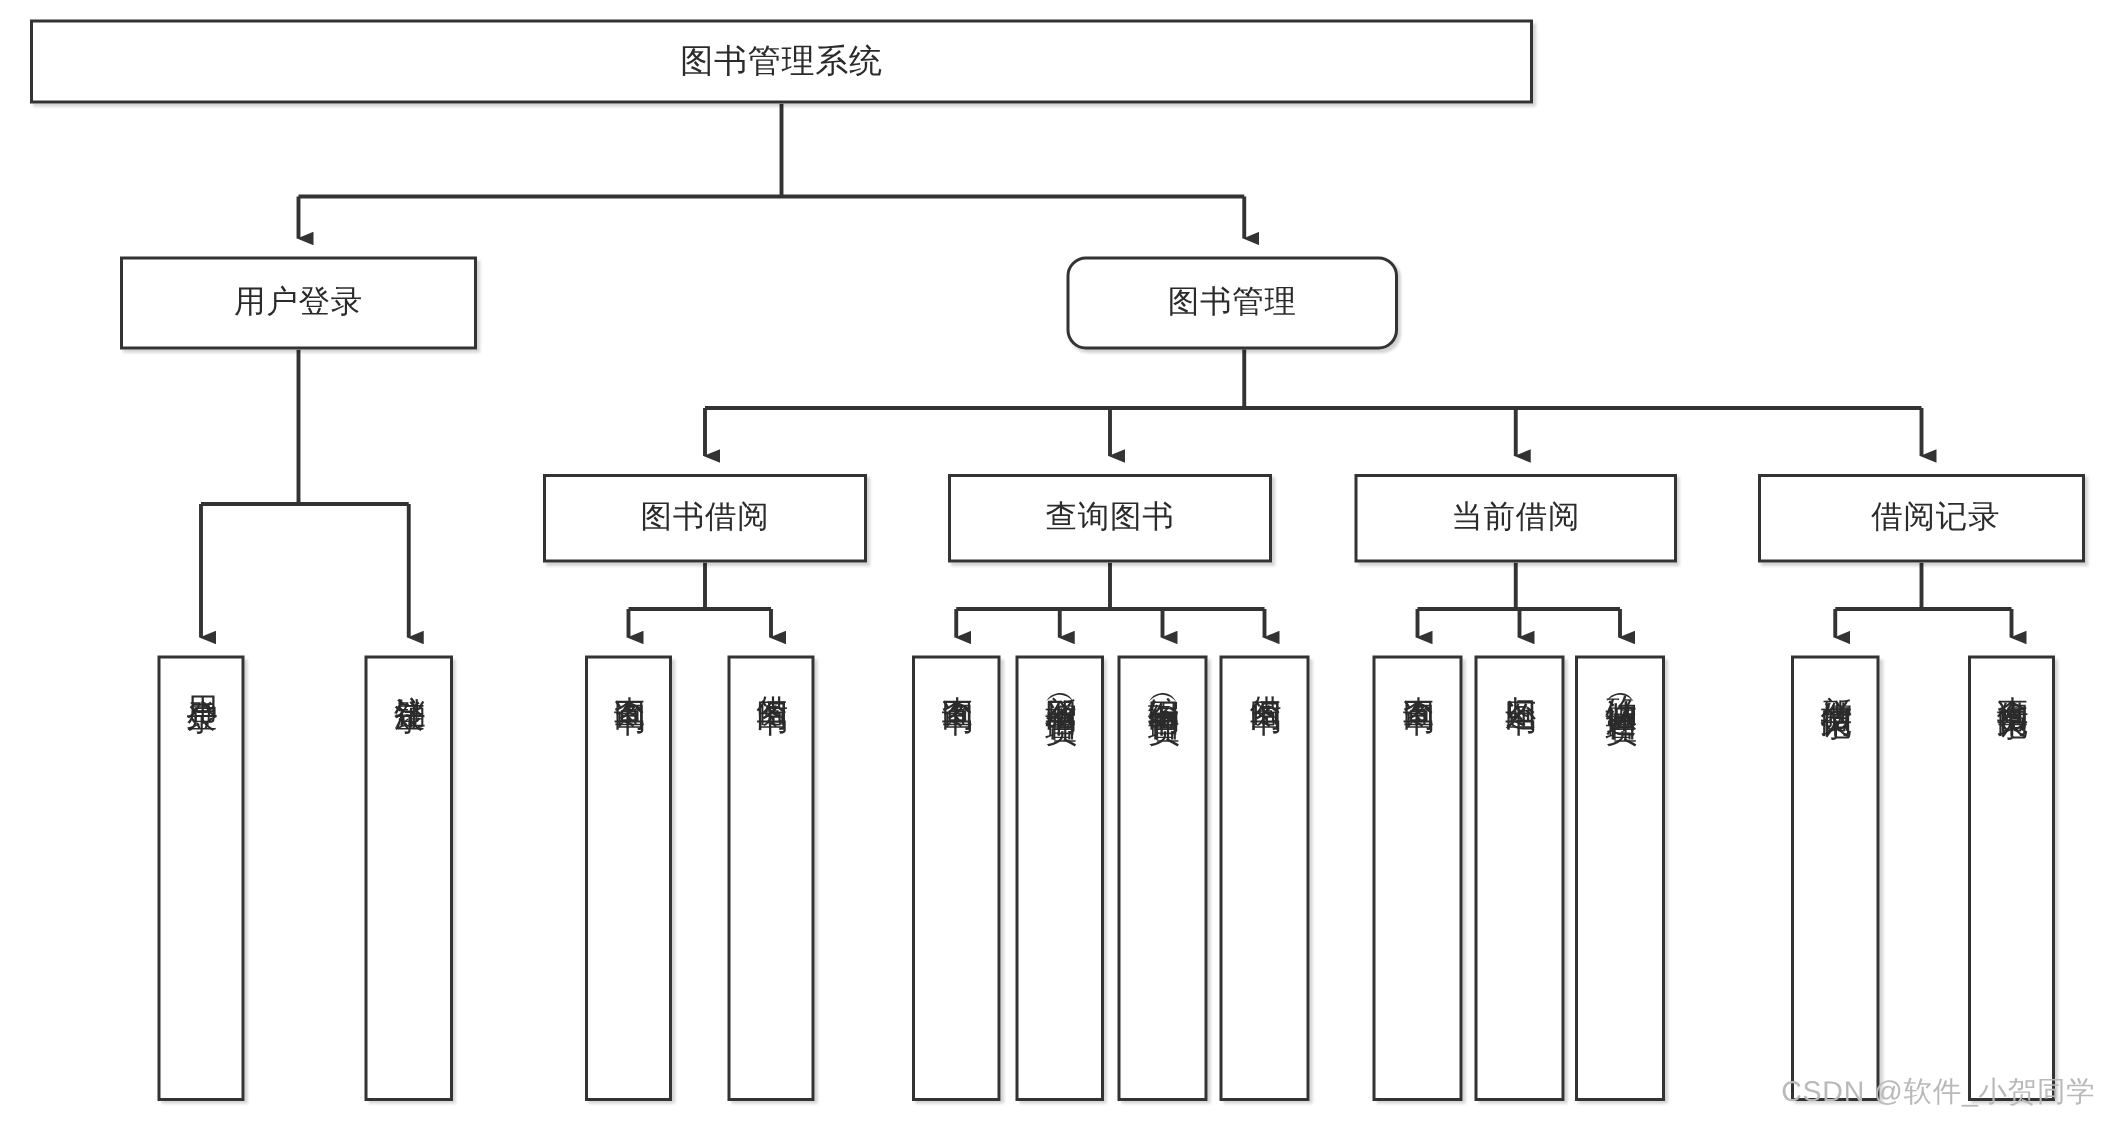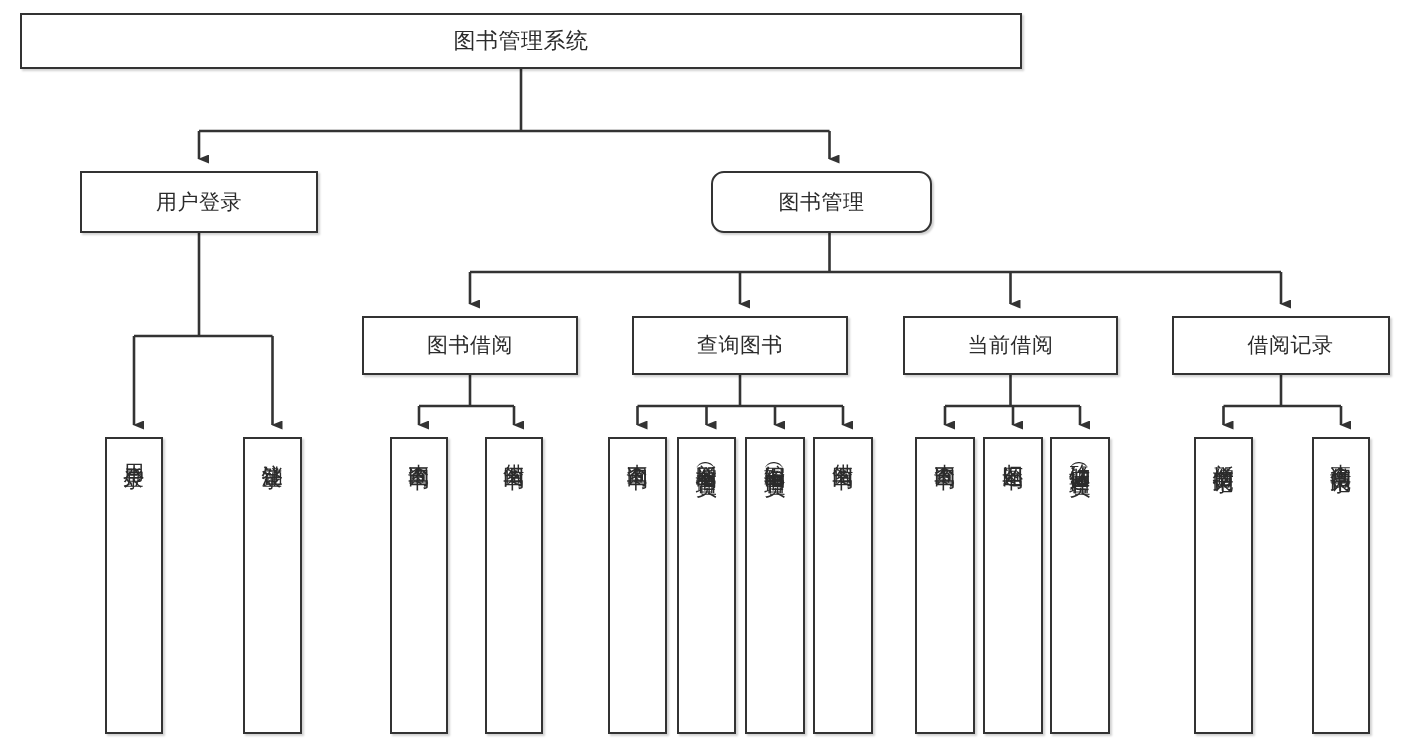--- a/index.html
+++ b/index.html
@@ -171,13 +171,14 @@
         <span class="label">确认归还（管理员）</span>
       </div>
       <div class="node leaf" style="left: 1194px; top: 437px; width: 59px; height: 297px;">
         <span class="label">新增借阅记录</span>
       </div>
       <div class="node leaf" style="left: 1312px; top: 437px; width: 58px; height: 297px;">
         <span class="label">查询借阅记录</span>
       </div>
     </div>
 
+  <div class="watermark">CSDN @软件_小贺同学</div>
 </div>
 
 </body></html>

